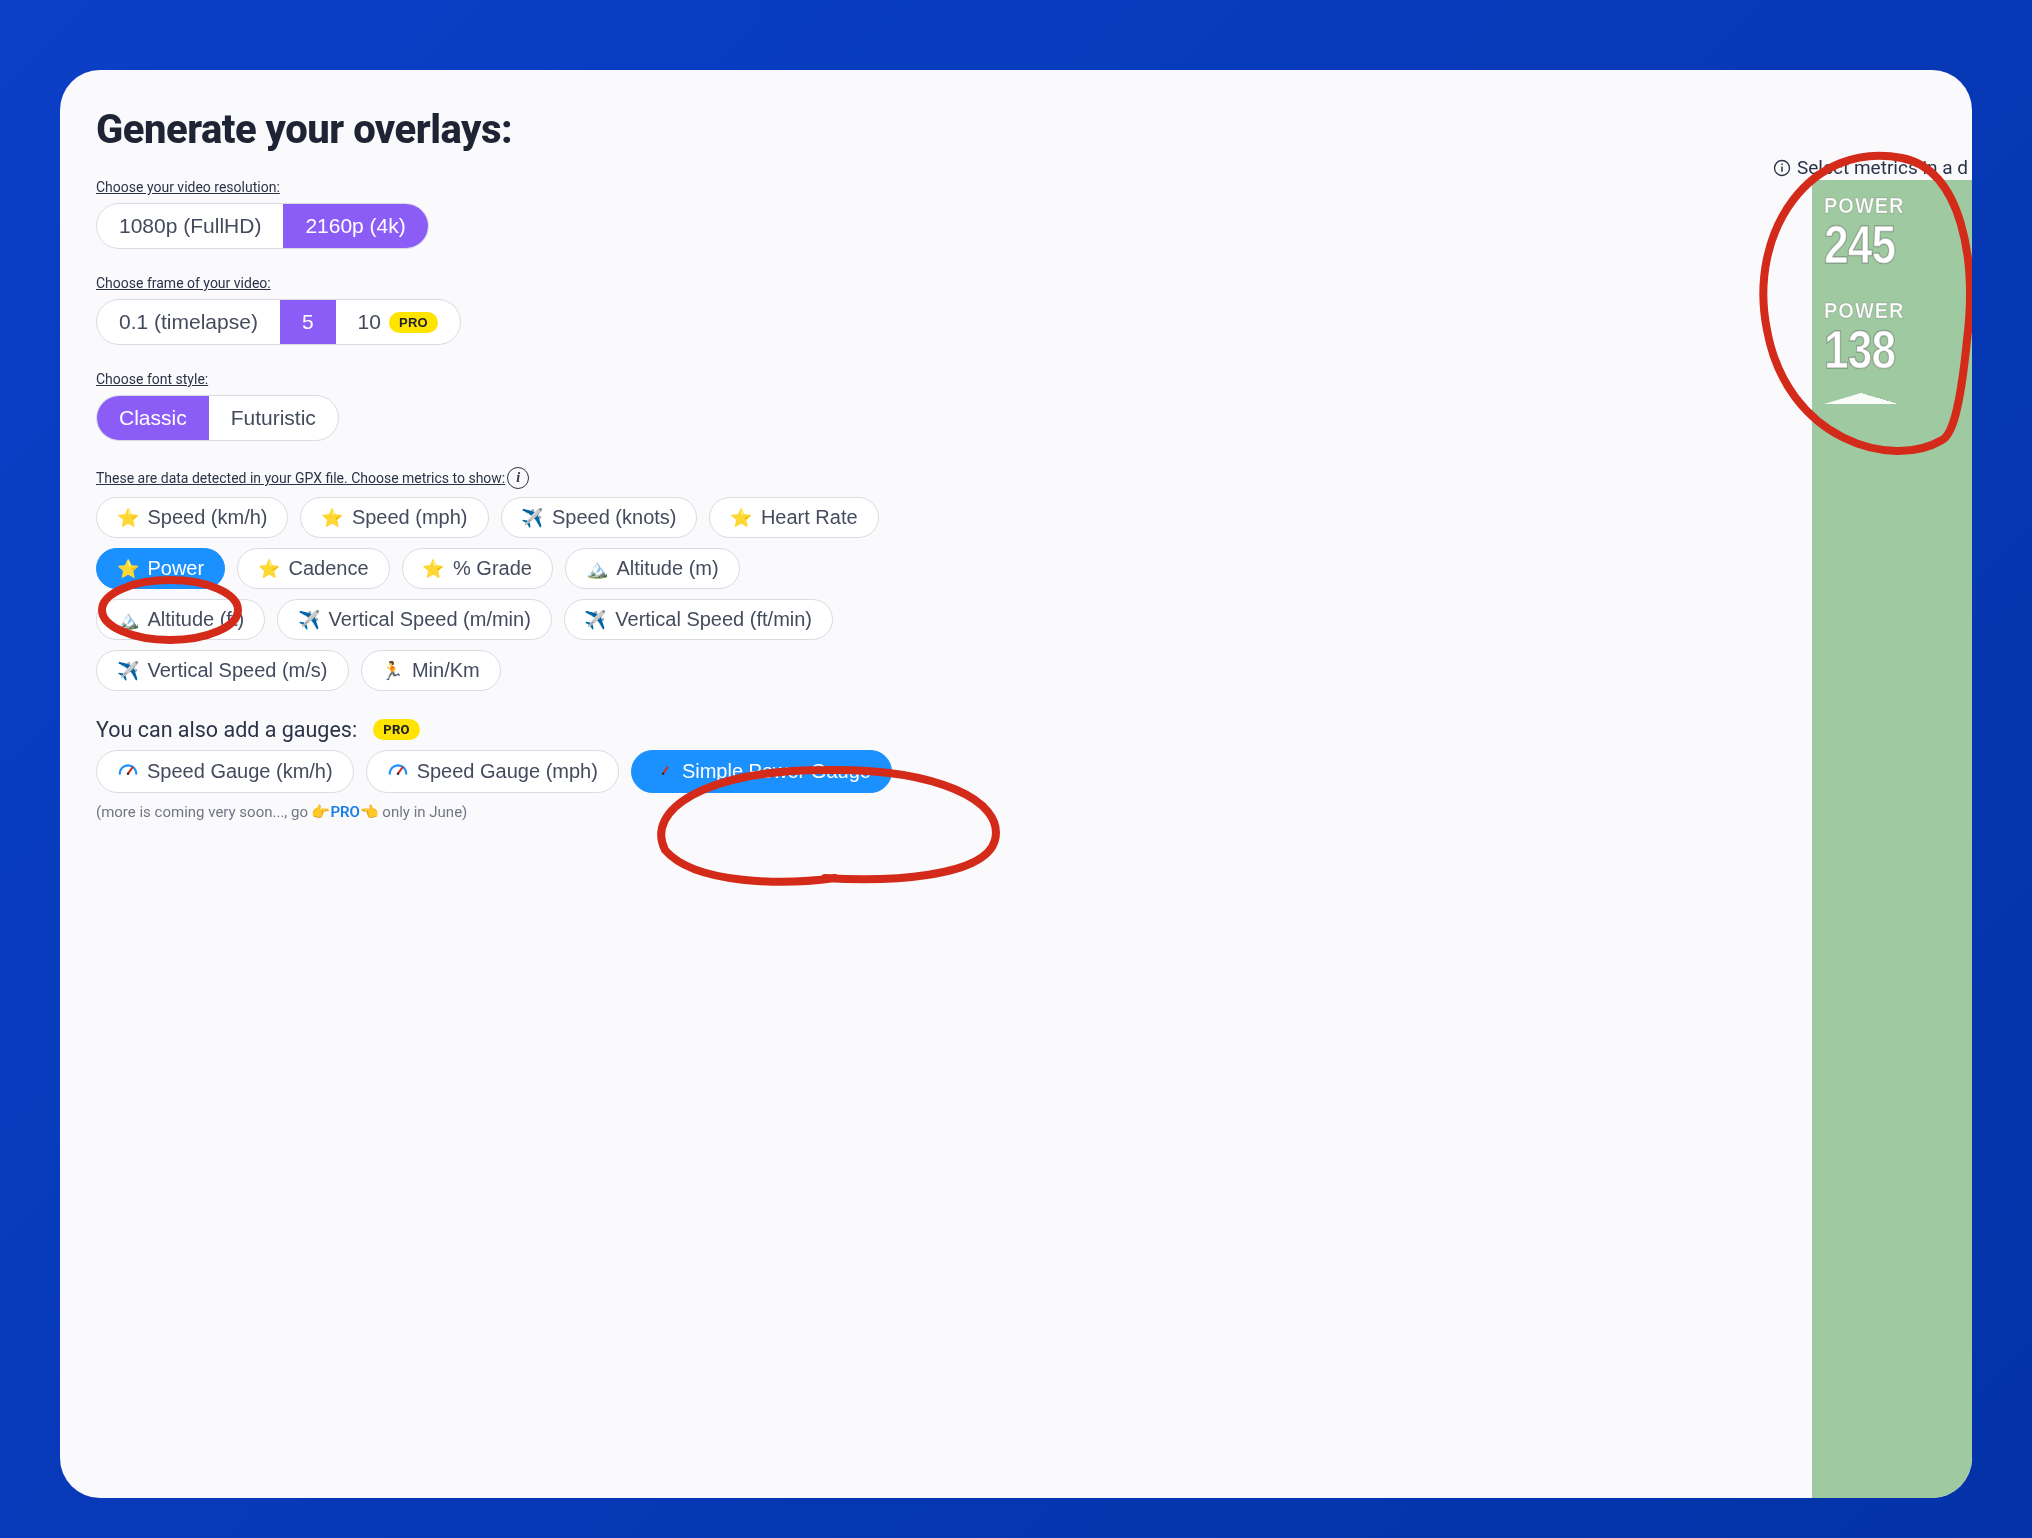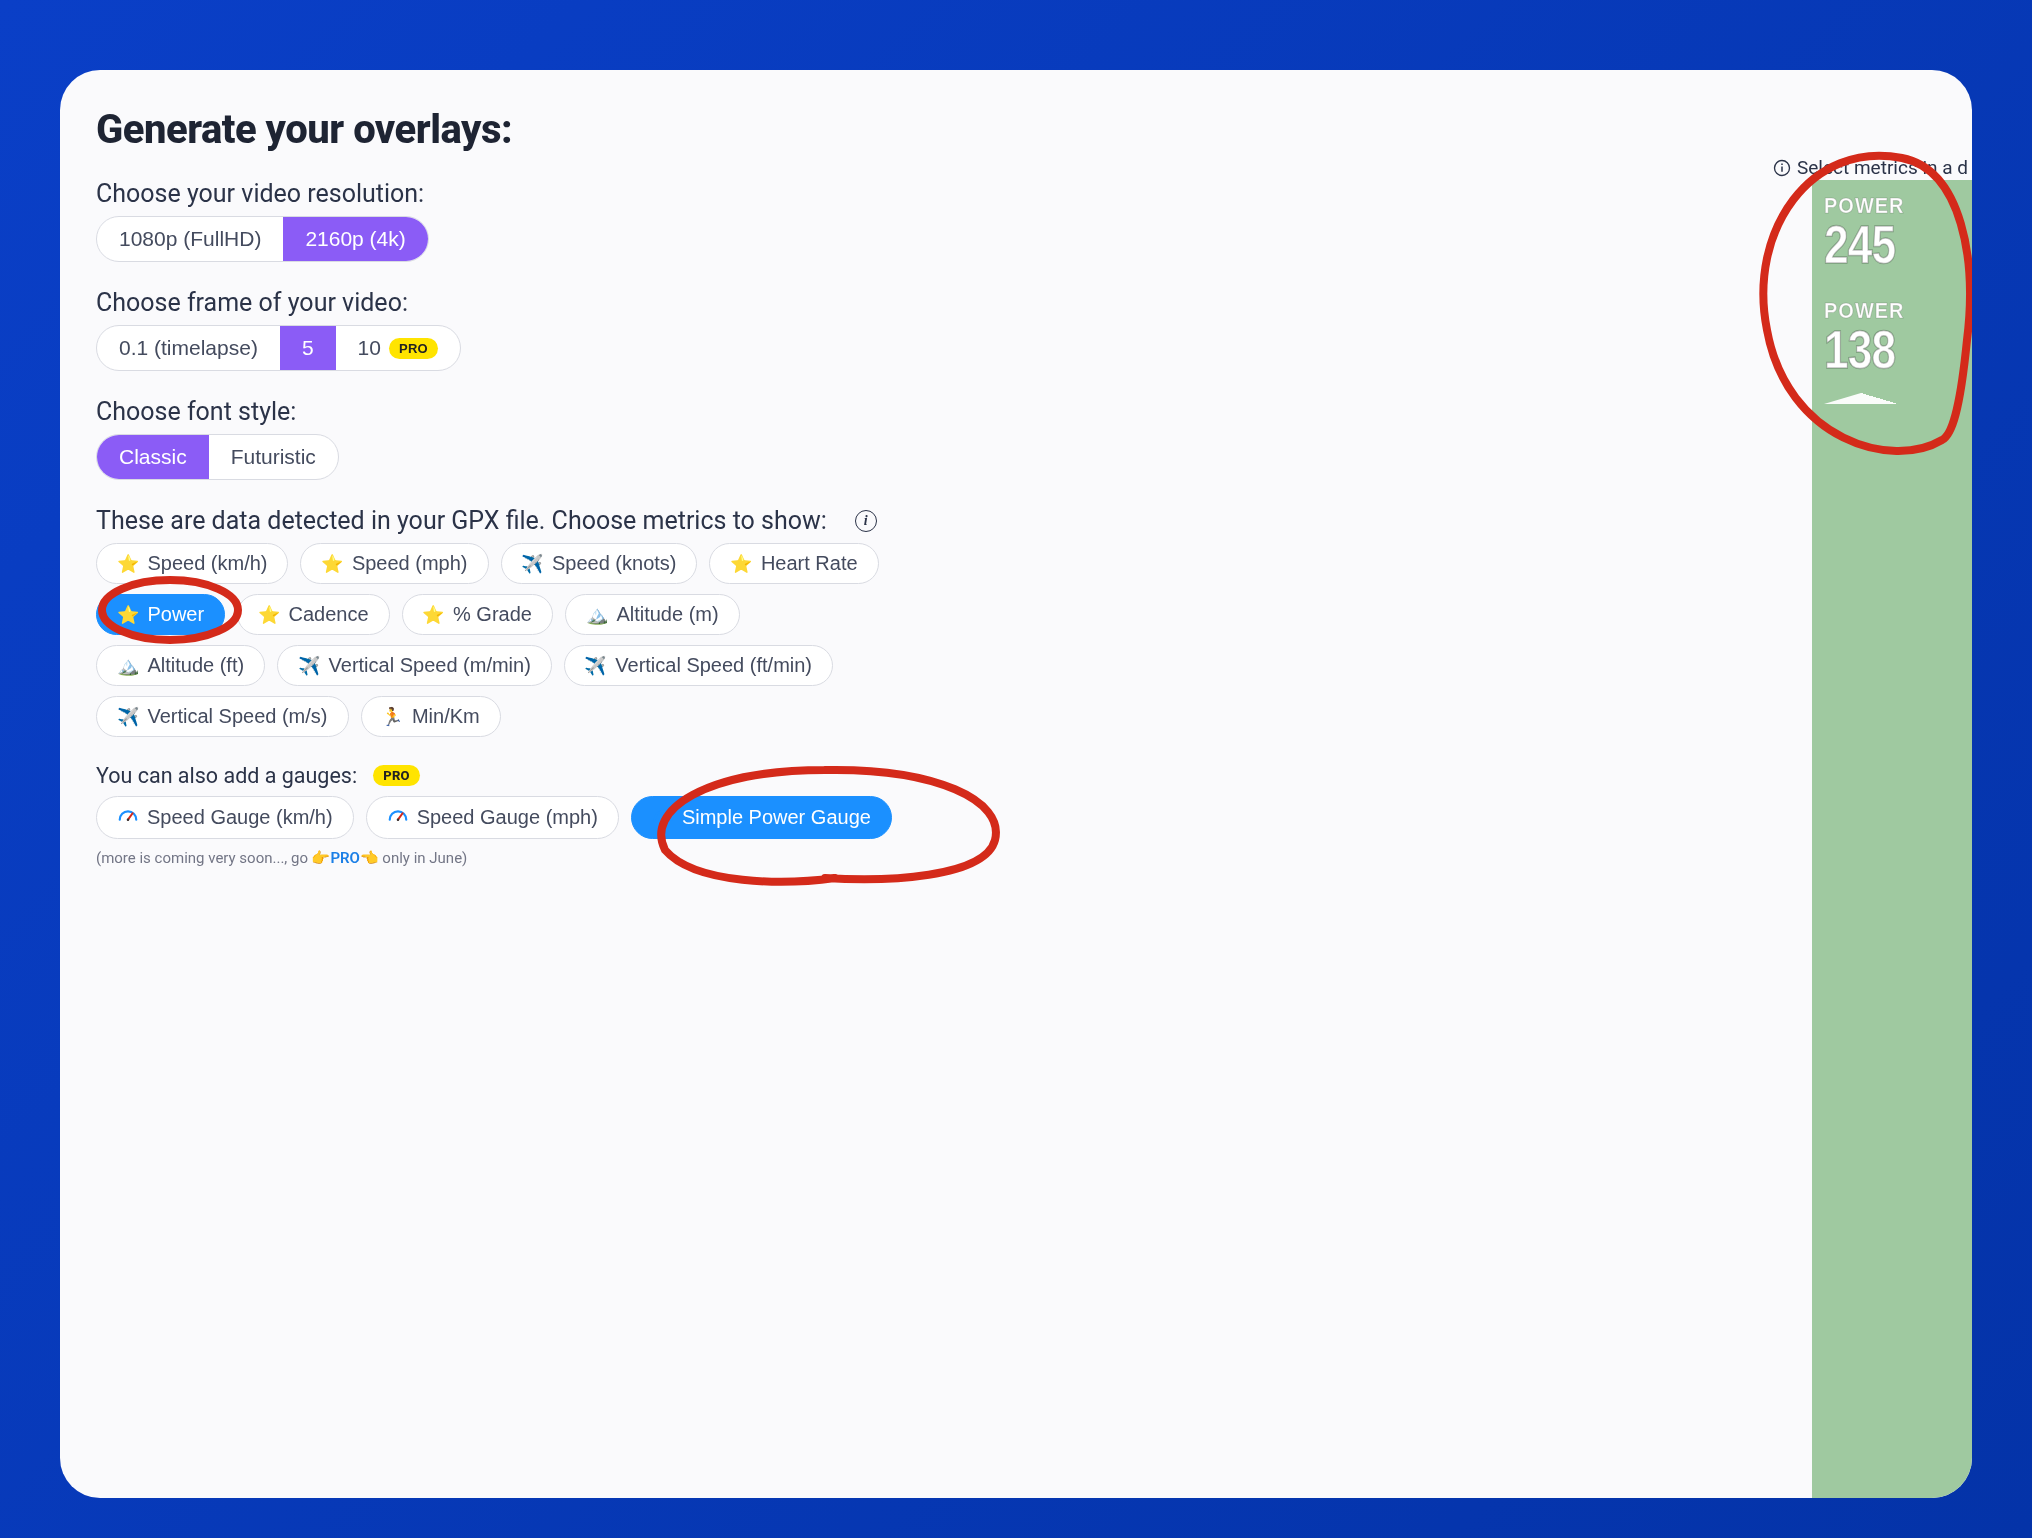--- a/index.html
+++ b/index.html
@@ -21,23 +21,24 @@
     overflow: hidden;
   }
   h1 {
     font-size: 40px;
     font-weight: 800;
     letter-spacing: -0.5px;
     margin-bottom: 26px;
     color: #1e2433;
   }
   .section-label {
-    font-size: 25px;
+    font-size: 14px;
     color: #2b3348;
     margin-bottom: 8px;
+    text-decoration: underline;
   }
   .pill-group {
     display: inline-flex;
     align-items: flex-start;
     border: 1.5px solid #d9dbe2;
     border-radius: 999px;
     overflow: hidden;
     background: #fff;
     margin-bottom: 26px;
   }
@@ -63,21 +64,21 @@
     color: #222;
     font-weight: 800;
     font-size: 13px;
     padding: 3px 10px;
     border-radius: 999px;
     letter-spacing: 0.3px;
   }
   .row-with-info {
     display: flex;
     align-items: center;
-    gap: 28px;
+    gap: 2px;
     margin-bottom: 8px;
   }
   .info-icon {
     width: 22px; height: 22px;
     border: 1.5px solid #2b3348;
     border-radius: 50%;
     display: inline-flex;
     align-items: center; justify-content: center;
     font-family: Georgia, serif;
     font-style: italic;

